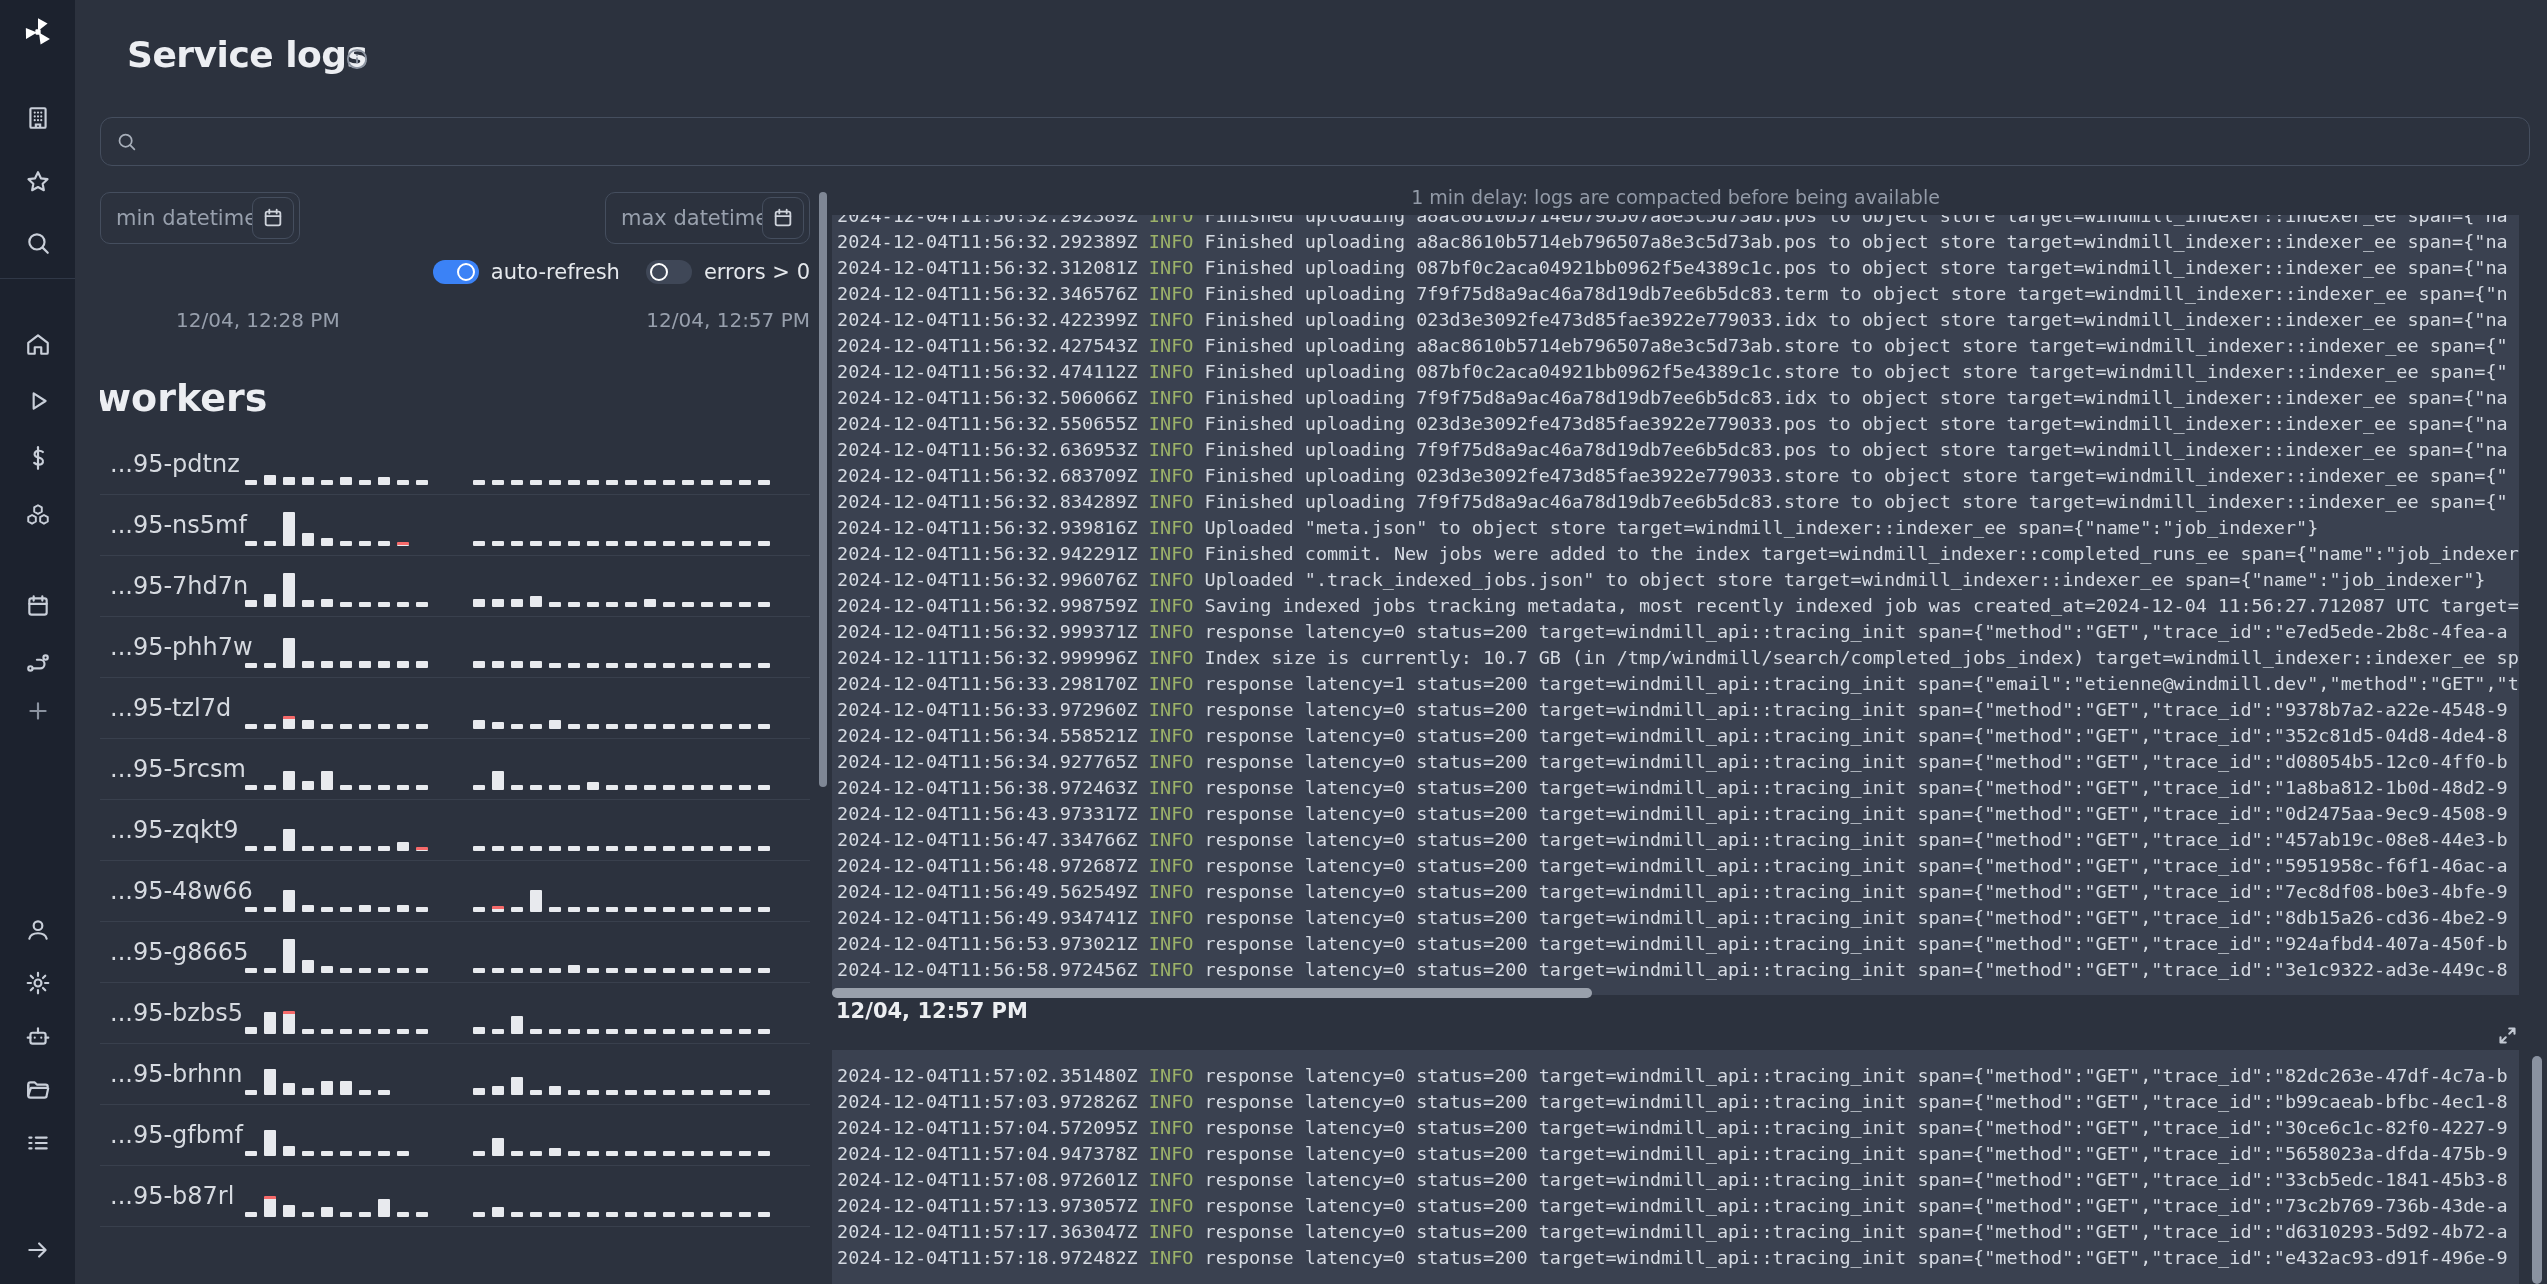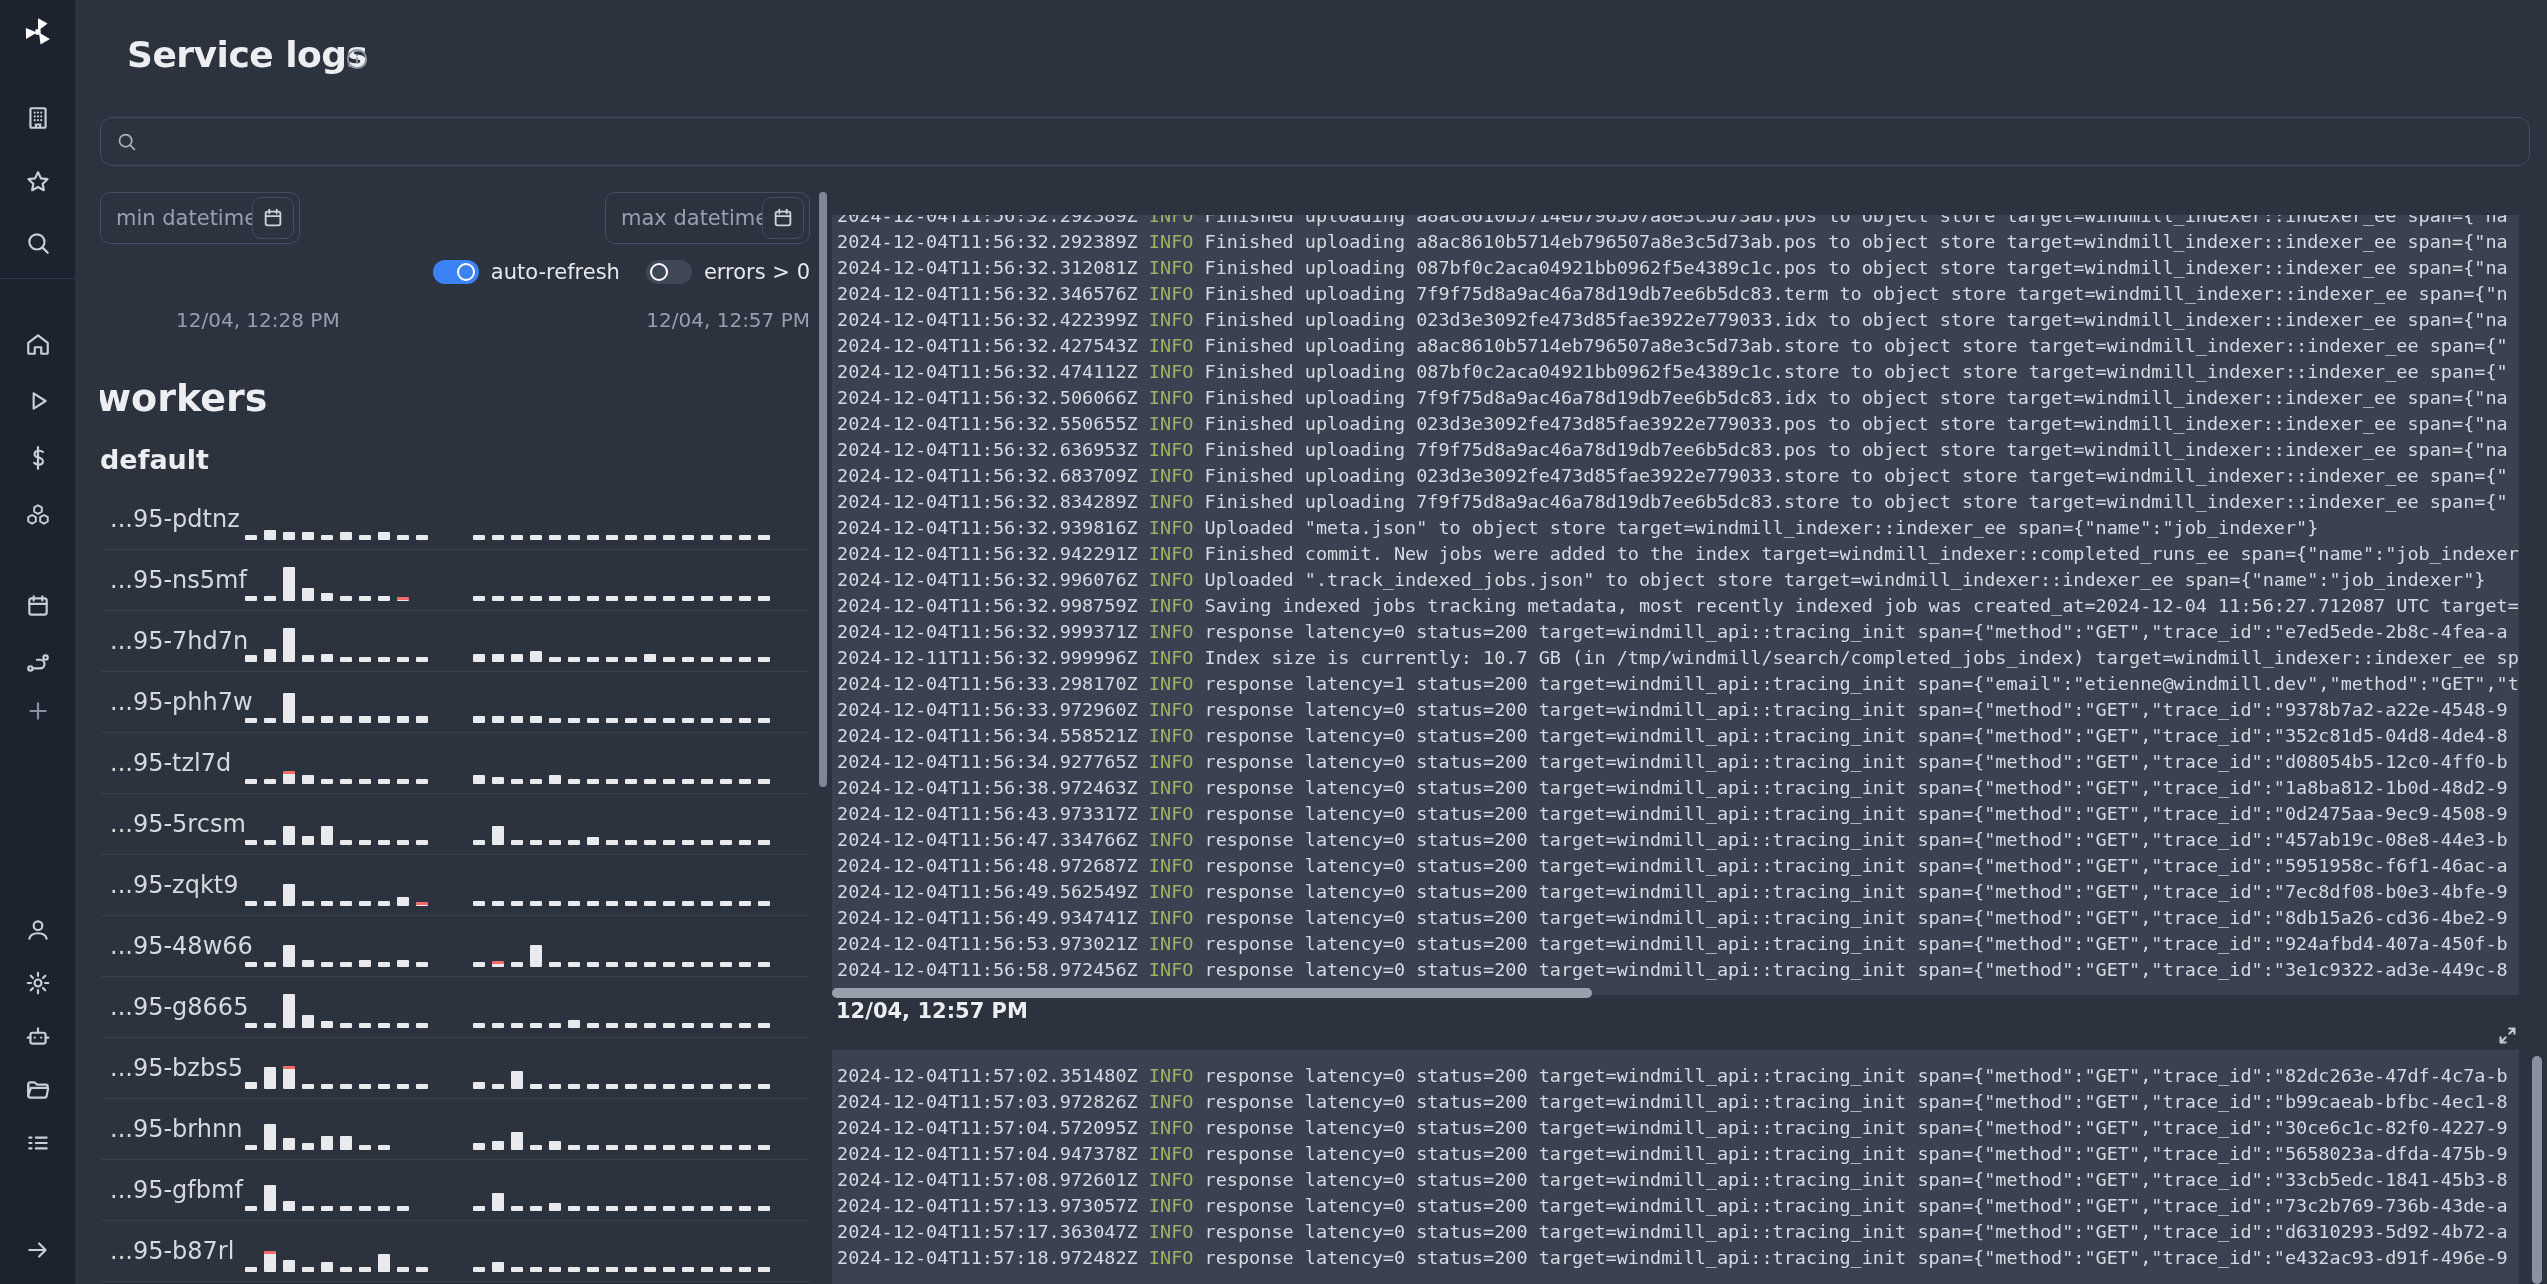--- a/index.html
+++ b/index.html
@@ -239,21 +239,20 @@
         </span>
       <span class="tlabel">errors &gt; 0</span>
     </div>
 
     <div class="dates">
       <span class="d1">12/04, 12:28 PM</span>
       <span>12/04, 12:57 PM</span>
     </div>
 
     <div class="workers-heading">workers</div>
-    <div class="group-heading">default</div>
     <div class="wrows">
         <div class="wrow">
           <span class="wname">...95-pdtnz</span>
           <span class="wbars">
             <span class="bar" style="height: 5px;"></span>
             <span class="bar" style="height: 10px;"></span>
             <span class="bar" style="height: 8px;"></span>
             <span class="bar" style="height: 8px;"></span>
             <span class="bar" style="height: 5px;"></span>
             <span class="bar" style="height: 8px;"></span>
@@ -675,20 +674,21 @@
             <span class="bar" style="height: 5px;"></span>
             <span class="bar" style="height: 5px;"></span>
             <span class="bar" style="height: 5px;"></span>
           </span>
         </div>
       </div>
   </div>
 
   <div class="vscroll-left"></div>
 
+  <div class="notice">1 min delay: logs are compacted before being available</div>
 
   <div class="logpanel top">
     <div>
         <div class="log-line partial"><span>2024-12-04T11:56:32.292389Z</span><span class="lvl"> INFO </span><span>Finished uploading a8ac8610b5714eb796507a8e3c5d73ab.pos to object store target=windmill_indexer::indexer_ee span={"na</span></div>
         <div class="log-line"><span>2024-12-04T11:56:32.292389Z</span><span class="lvl"> INFO </span><span>Finished uploading a8ac8610b5714eb796507a8e3c5d73ab.pos to object store target=windmill_indexer::indexer_ee span={"na</span></div>
         <div class="log-line"><span>2024-12-04T11:56:32.312081Z</span><span class="lvl"> INFO </span><span>Finished uploading 087bf0c2aca04921bb0962f5e4389c1c.pos to object store target=windmill_indexer::indexer_ee span={"na</span></div>
         <div class="log-line"><span>2024-12-04T11:56:32.346576Z</span><span class="lvl"> INFO </span><span>Finished uploading 7f9f75d8a9ac46a78d19db7ee6b5dc83.term to object store target=windmill_indexer::indexer_ee span={"n</span></div>
         <div class="log-line"><span>2024-12-04T11:56:32.422399Z</span><span class="lvl"> INFO </span><span>Finished uploading 023d3e3092fe473d85fae3922e779033.idx to object store target=windmill_indexer::indexer_ee span={"na</span></div>
         <div class="log-line"><span>2024-12-04T11:56:32.427543Z</span><span class="lvl"> INFO </span><span>Finished uploading a8ac8610b5714eb796507a8e3c5d73ab.store to object store target=windmill_indexer::indexer_ee span={"</span></div>
         <div class="log-line"><span>2024-12-04T11:56:32.474112Z</span><span class="lvl"> INFO </span><span>Finished uploading 087bf0c2aca04921bb0962f5e4389c1c.store to object store target=windmill_indexer::indexer_ee span={"</span></div>

